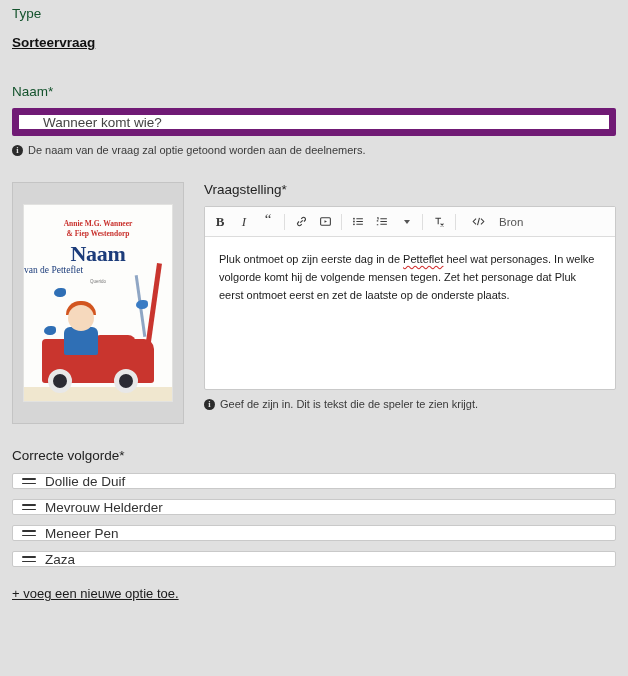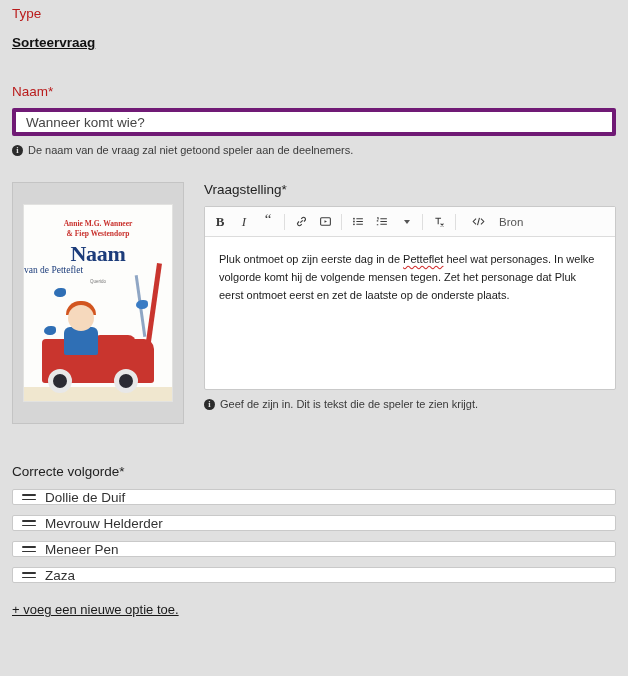--- a/index.html
+++ b/index.html
@@ -32,34 +32,34 @@
   }
   .type-value {
     font-weight: bold;
     font-size: 13.5px;
     margin-top: 14px;
     color: #111;
     text-decoration: underline;
   }
   .field-label {
     font-size: 13.5px;
-    color: #b91c1c;
+    color: #14532d;
   }
   .naam-block {
     margin-top: 34px;
   }
   .text-input {
     display: block;
     width: 100%;
     height: 28px;
     margin-top: 9px;
     background: #ffffff;
-    border: 4px solid #701a75;
+    border: 7px solid #701a75;
     border-radius: 2px;
-    padding: 0 10px;
+    padding: 0 24px;
     font-family: "Liberation Sans", sans-serif;
     font-size: 13.5px;
     color: #444;
   }
   .text-input::placeholder { color: #555; }
   .hint {
     display: flex;
     align-items: flex-start;
     gap: 5px;
     margin-top: 8px;
@@ -315,21 +315,21 @@
   }
   .misspell {
     text-decoration: underline;
     text-decoration-style: wavy;
     text-decoration-color: #d02a2a;
     text-underline-offset: 2px;
   }
 
   
   .order-block {
-    margin-top: 40px;
+    margin-top: 24px;
   }
   .order-label {
     font-size: 13.5px;
     color: #222;
   }
   .order-item {
     display: flex;
     align-items: center;
     height: 16px;
     margin-top: 10px;
@@ -376,21 +376,21 @@
   <div class="row-type">
     <div class="label field-label">Type</div>
     <div class="type-value">Sorteervraag</div>
   </div>
 
   <div class="naam-block">
     <div class="field-label">Naam*</div>
     <input class="text-input" type="text" value="Wanneer komt wie?" style="">
     <div class="hint">
       <span class="info-icon">i</span>
-      <span>De naam van de vraag zal niet getoond speler aan de deelnemers.</span>
+      <span>De naam van de vraag zal optie getoond worden aan de deelnemers.</span>
     </div>
   </div>
 
   <div class="mid">
 
     <div class="cover-box">
       <div class="cover">
         <div class="ground"></div>
         <div class="crane"></div>
         <div class="crane2"></div>

